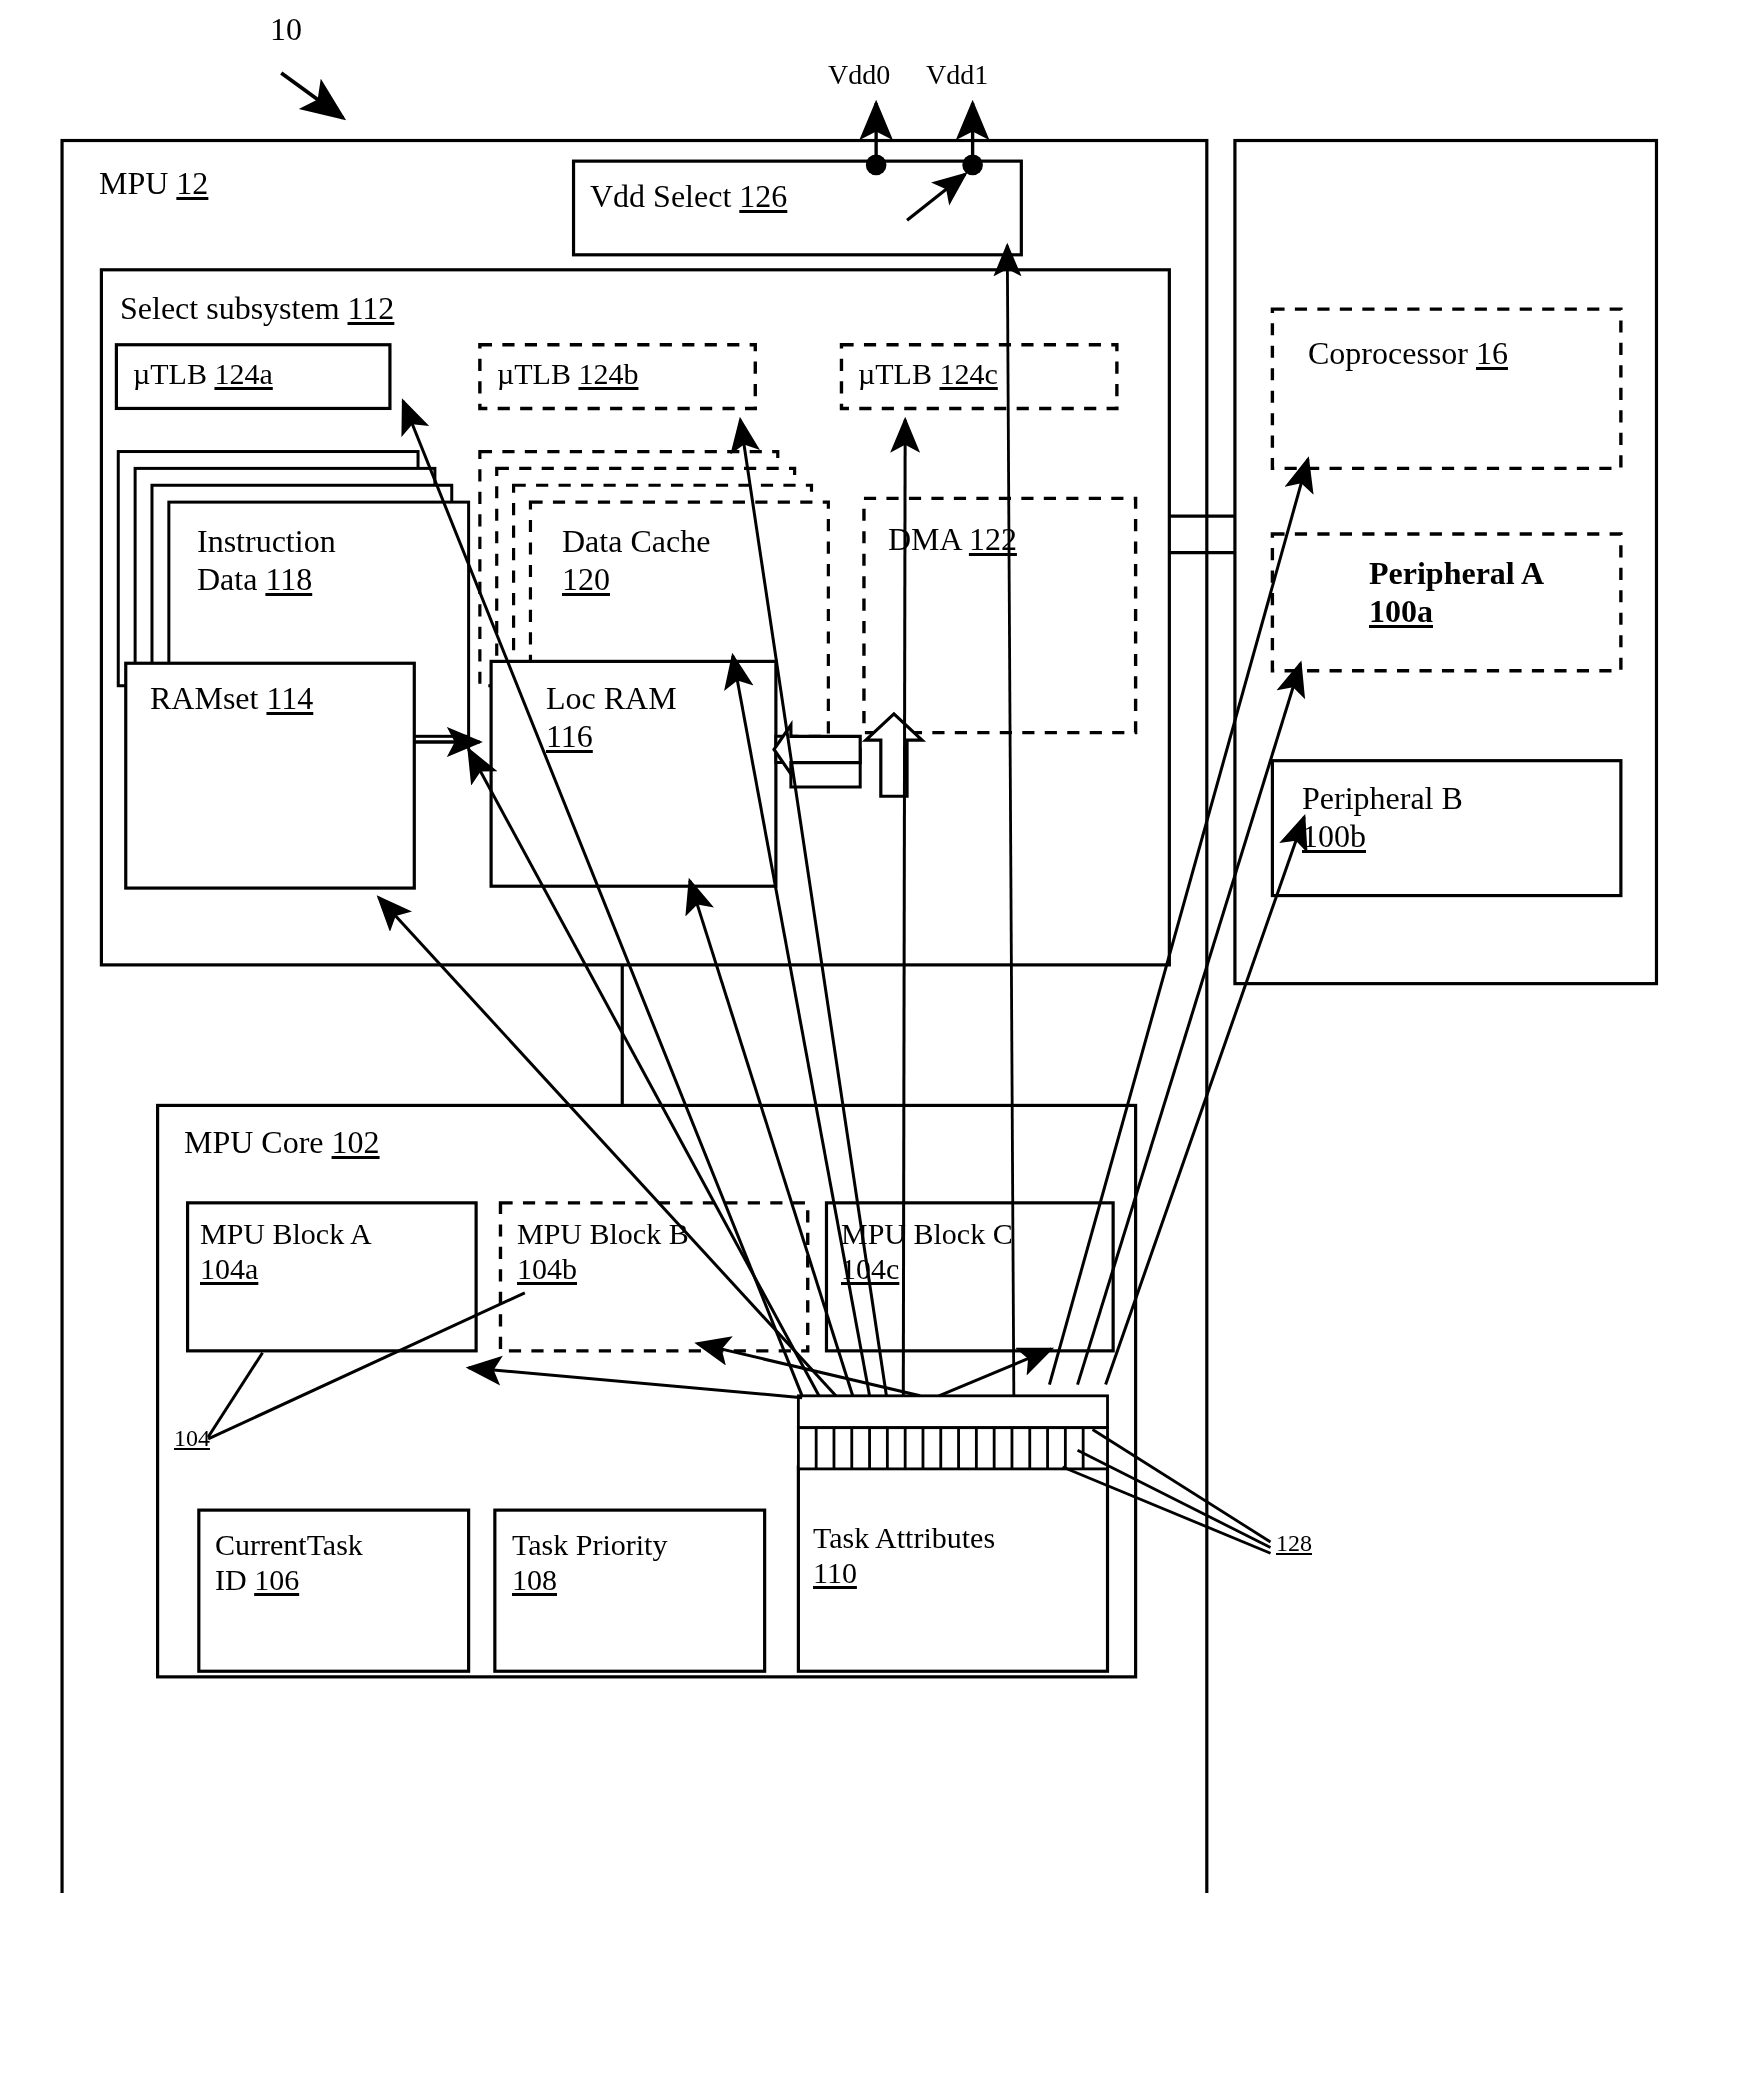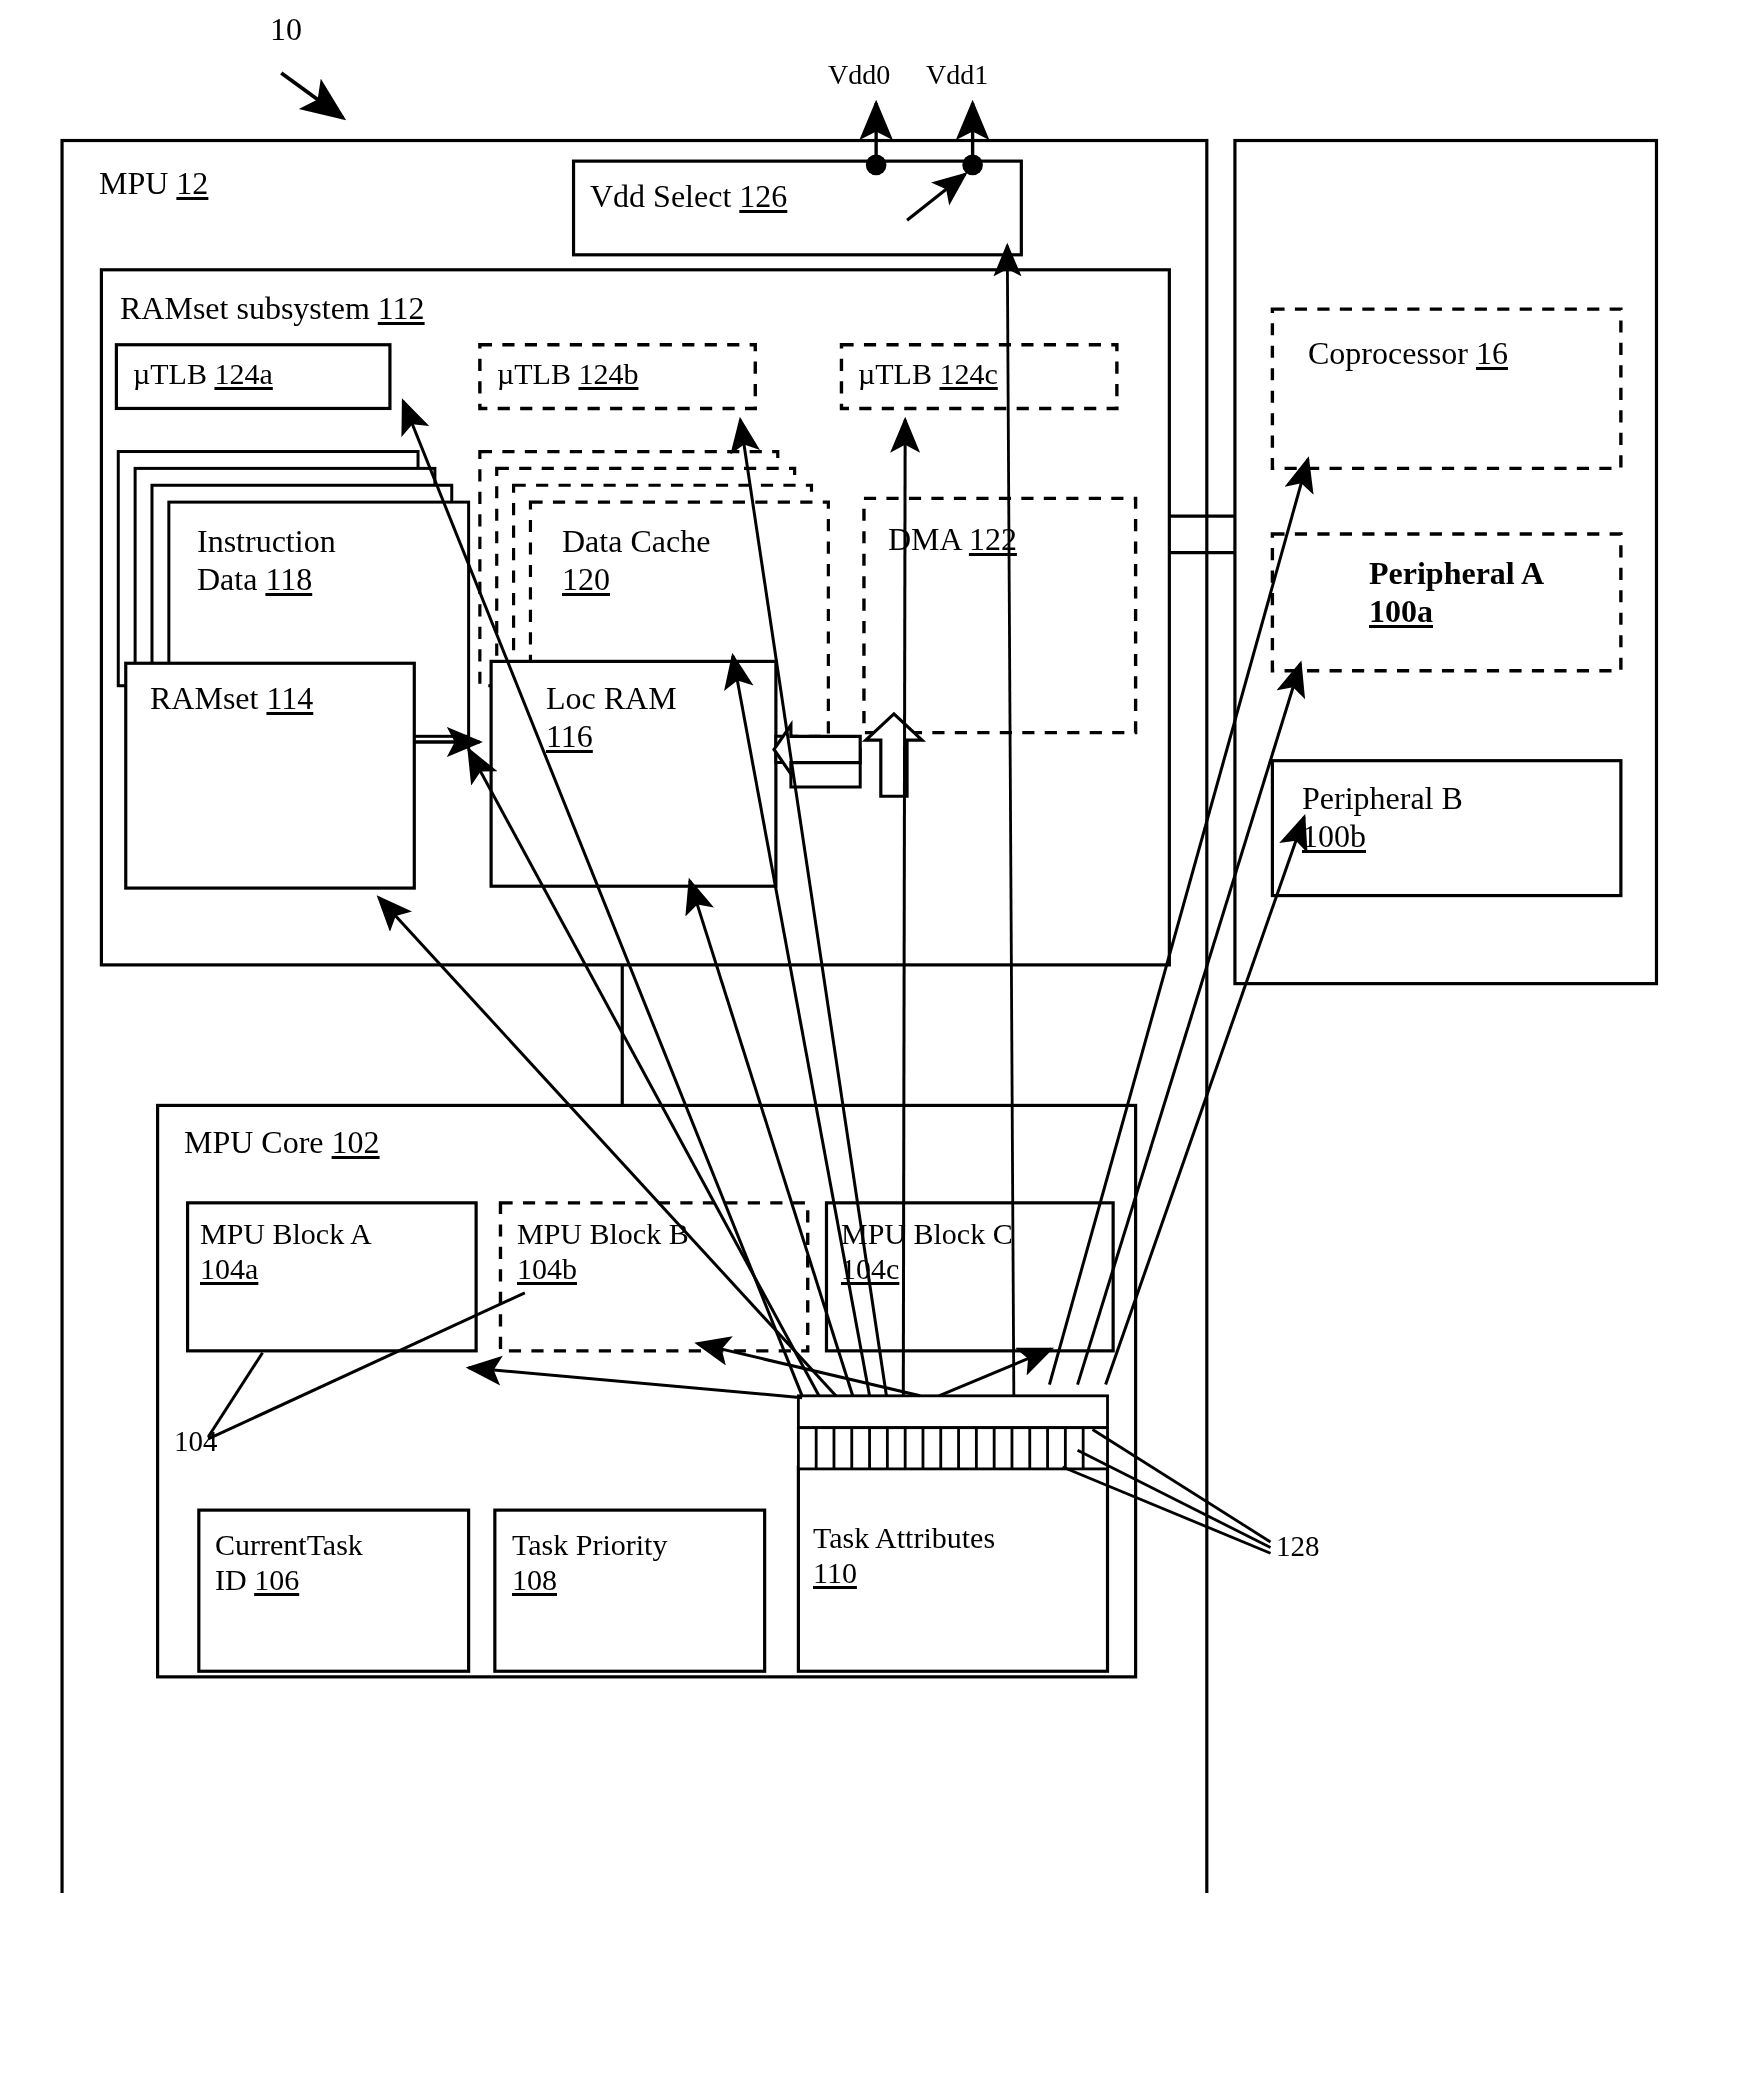--- a/index.html
+++ b/index.html
@@ -1,21 +1,21 @@
 <!DOCTYPE html>
 <html style="font-size:15px"><head>
 <meta charset="utf-8">
 <style>
   html,body{margin:0;padding:0;background:#fff;}
   body{width:1756px;height:2075px;font-family:"Liberation Serif","DejaVu Serif",serif;}
   #stage{position:relative;width:1756px;height:1893px;overflow:hidden;background:#fff;}
   svg.layer{position:absolute;left:0;top:0;width:1756px;height:2075px;}
   .lbl{position:absolute;color:#000;line-height:1.18;white-space:pre;}
   .t30{font-size:28px;text-align:center;}
-  .t31{font-size:29px;}
+  .t31{font-size:24px;text-decoration:underline;}
   .t32{font-size:30px;}
   .t34{font-size:32px;}
   .u{text-decoration:underline;text-underline-offset:2.8px;}
 </style>
 </head>
 <body>
 
 <div id="stage">
 
   <svg class="layer" viewBox="0 0 1874 2215">
@@ -145,21 +145,21 @@
 
   <div class="lbl t34" style="left:270px;top:11.2px;">10</div>
 
   <div class="lbl t30" style="left:828px;top:58px;">Vdd0</div>
   <div class="lbl t30" style="left:926px;top:58px;">Vdd1</div>
 
   <div class="lbl t34" style="left:590px;top:178px;"><span>Vdd Select</span> <span class="u">126</span></div>
 
   <div class="lbl t34" style="left:99px;top:165px;text-align:center;"><span>MPU</span> <span class="u">12</span></div>
 
-  <div class="lbl t34" style="left:120px;top:290px;"><span>RAMset subsystem</span> <span class="u">112</span></div>
+  <div class="lbl t34" style="left:120px;top:290px;"><span>Select subsystem</span> <span class="u">112</span></div>
 
   <div class="lbl t32" style="left:133px;top:356px;"><span>µTLB</span> <span class="u">124a</span></div>
   <div class="lbl t32" style="left:497px;top:356px;"><span>µTLB</span> <span class="u">124b</span></div>
   <div class="lbl t32" style="left:858px;top:356px;"><span>µTLB</span> <span class="u">124c</span></div>
 
   <div class="lbl t34" style="left:197px;top:523px;"><span>Instruction</span><br><span>Data</span> <span class="u">118</span></div>
 
   <div class="lbl t34" style="left:562px;top:523px;"><span>Data Cache</span><br><span class="u">120</span></div>
 
   <div class="lbl t34" style="left:150px;top:680px;"><span>RAMset</span> <span class="u">114</span></div>

